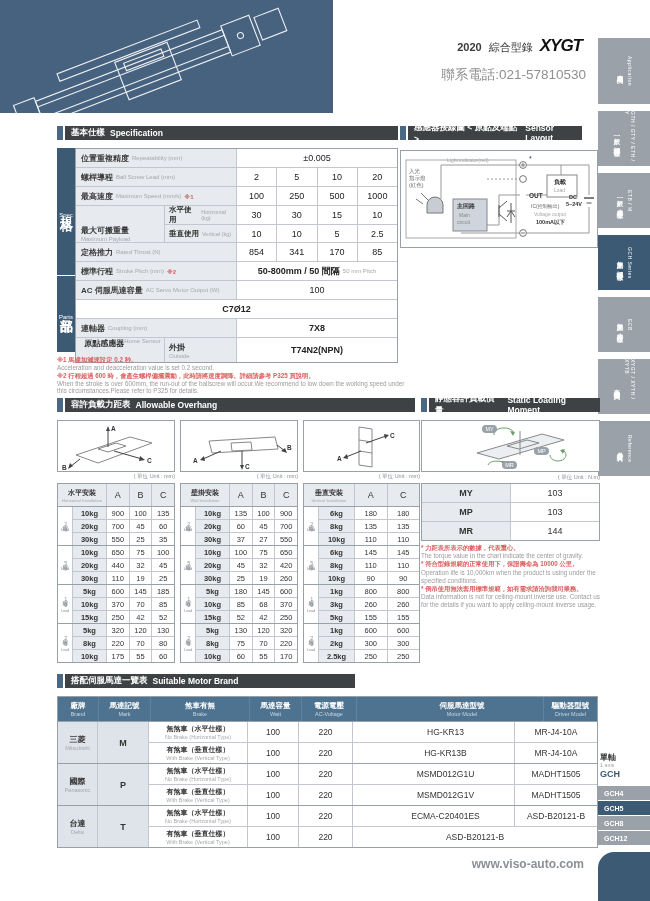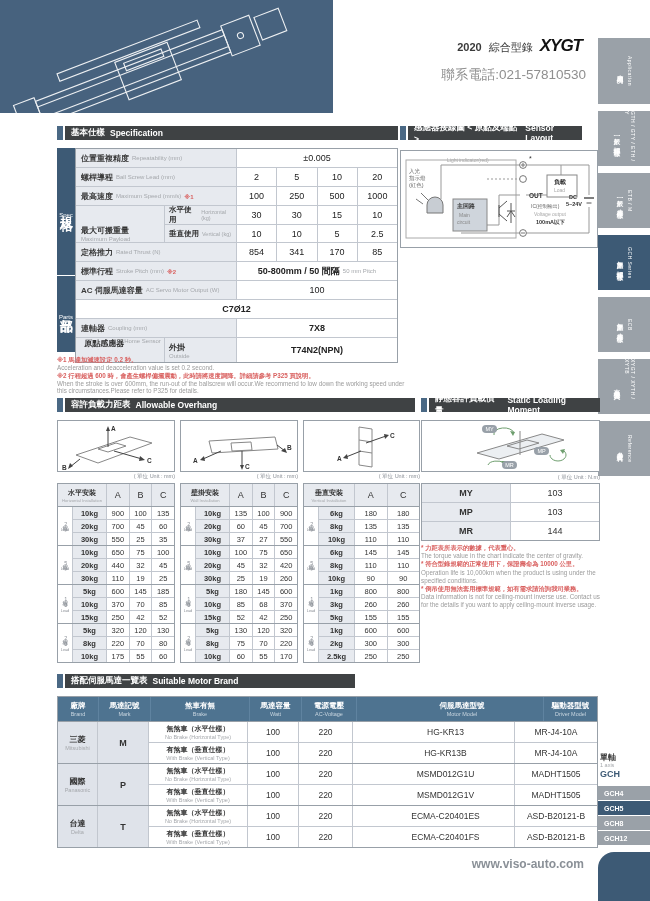--- a/index.html
+++ b/index.html
@@ -1025,21 +1025,20 @@
             <div class="mc c6">ECMA-C20401ES</div>
             <div class="mc c7">ASD-B20121-B</div>
           </div>
           <div class="mrow">
             <div class="mc brake c3">
               <span class="zh">有煞車（垂直仕樣）</span>
               <span class="en">With Brake (Vertical Type)</span>
             </div>
             <div class="mc c4">100</div>
             <div class="mc c5">220</div>
-            <div class="mc c6">ECMA-C20401FS</div>
             <div class="mc c7">ASD-B20121-B</div>
           </div>
         </div>
       </div>
 
   </div>
 
   <div class="abs footer-url">www.viso-auto.com</div>
 
   <div class="abs gch-head">

